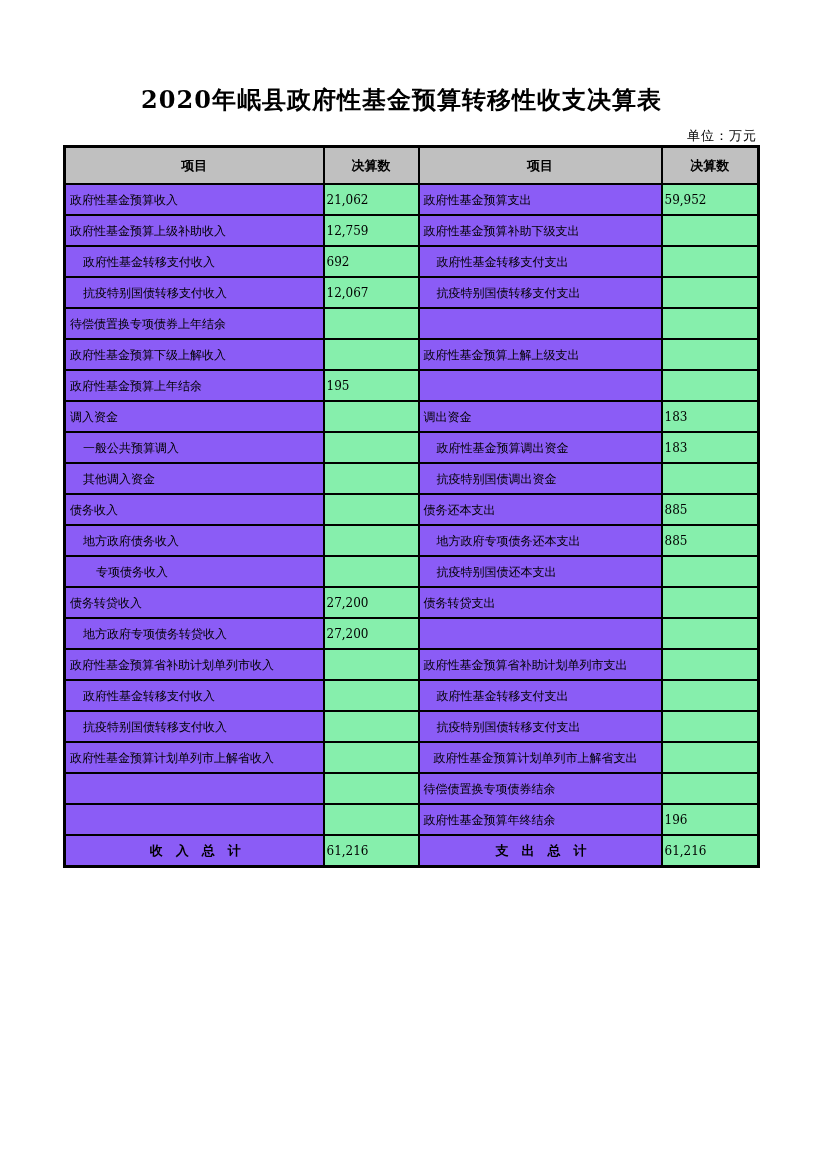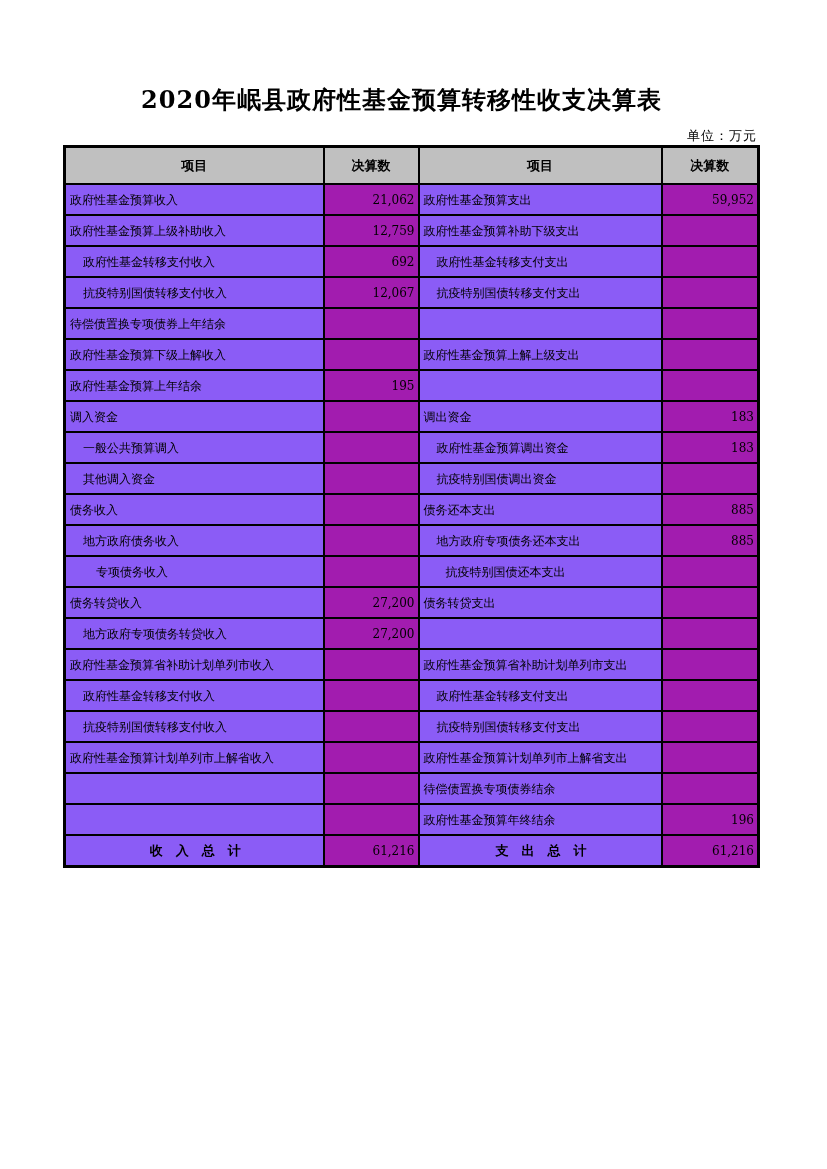--- a/index.html
+++ b/index.html
@@ -37,22 +37,22 @@
     background:#c0c0c0;
     font-weight:bold; font-size:13px; text-align:center;
   }
   .budget td { height:29px; }
   td.label-cell {
     background:#8b5cf6;
     text-align:left;
     padding:0 2px 0 4px;
   }
   td.value-cell {
-    background:#a21caf;
-    text-align:right;
+    background:#86efac;
+    text-align:left;
     padding:0 3px 0 2px;
   }
   tr.total-row td.label-cell {
     text-align:center; font-weight:bold; font-size:13px;
   }
 </style>
 </head>
 <body>
 
 <div class="page">
@@ -145,21 +145,21 @@
   </tr>
         <tr>
     <td class="label-cell" style="padding-left: 17px;">地方政府债务收入</td>
     <td class="value-cell"></td>
     <td class="label-cell" style="padding-left: 17px;">地方政府专项债务还本支出</td>
     <td class="value-cell">885</td>
   </tr>
         <tr>
     <td class="label-cell" style="padding-left: 30px;">专项债务收入</td>
     <td class="value-cell"></td>
-    <td class="label-cell" style="padding-left: 26px;">抗疫特别国债还本支出</td>
+    <td class="label-cell" style="padding-left: 17px;">抗疫特别国债还本支出</td>
     <td class="value-cell"></td>
   </tr>
         <tr>
     <td class="label-cell" style="padding-left: 4px;">债务转贷收入</td>
     <td class="value-cell">27,200</td>
     <td class="label-cell" style="padding-left: 4px;">债务转贷支出</td>
     <td class="value-cell"></td>
   </tr>
         <tr>
     <td class="label-cell" style="padding-left: 17px;">地方政府专项债务转贷收入</td>
@@ -181,21 +181,21 @@
   </tr>
         <tr>
     <td class="label-cell" style="padding-left: 17px;">抗疫特别国债转移支付收入</td>
     <td class="value-cell"></td>
     <td class="label-cell" style="padding-left: 17px;">抗疫特别国债转移支付支出</td>
     <td class="value-cell"></td>
   </tr>
         <tr>
     <td class="label-cell" style="padding-left: 4px;">政府性基金预算计划单列市上解省收入</td>
     <td class="value-cell"></td>
-    <td class="label-cell" style="padding-left: 4px;">政府性基金预算计划单列市上解省支出</td>
+    <td class="label-cell" style="padding-left: 14px;">政府性基金预算计划单列市上解省支出</td>
     <td class="value-cell"></td>
   </tr>
         <tr>
     <td class="label-cell" style="padding-left: 4px;"></td>
     <td class="value-cell"></td>
     <td class="label-cell" style="padding-left: 4px;">待偿债置换专项债券结余</td>
     <td class="value-cell"></td>
   </tr>
         <tr>
     <td class="label-cell" style="padding-left: 4px;"></td>

